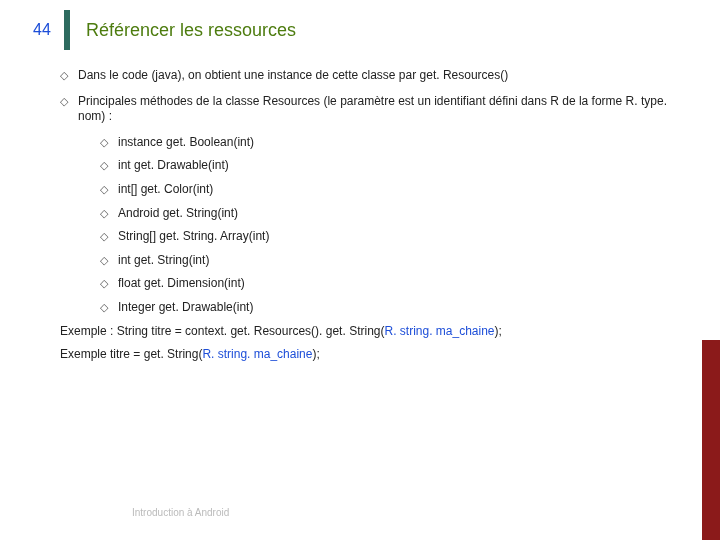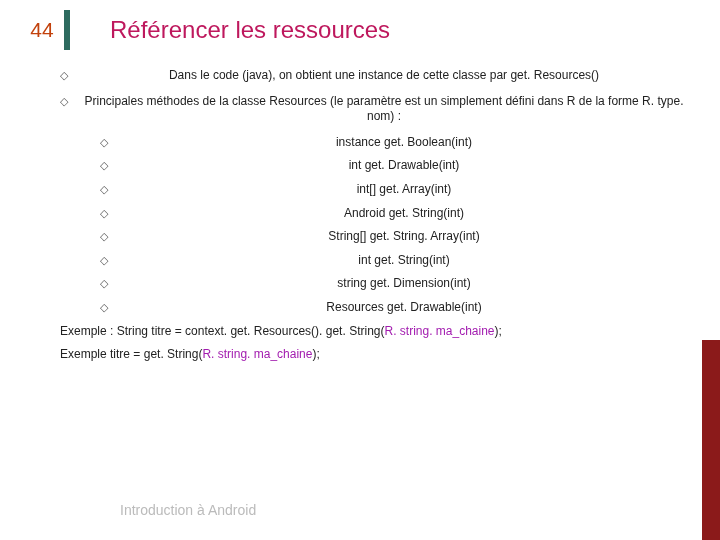--- a/index.html
+++ b/index.html
@@ -13,63 +13,63 @@
   }
   .header {
     display: flex;
     align-items: center;
     height: 60px;
   }
   .page-number {
     width: 50px;
     height: 40px;
     background: #fff;
-    color: #c2410c;
-    font-size: 21px;
+    color: #1d4ed8;
+    font-size: 16px;
     display: flex;
     align-items: center;
     justify-content: center;
     border-right: 6px solid #2d6b5f;
     margin-left: 20px;
   }
   .title {
-    font-size: 24px;
-    color: #be185d;
-    margin-left: 40px;
+    font-size: 18px;
+    color: #4d7c0f;
+    margin-left: 16px;
   }
   .content {
     padding: 8px 30px 0 60px;
     font-size: 12px;
     color: #222;
     line-height: 1.3;
   }
   .bullet-line {
     display: flex;
     margin-bottom: 10px;
   }
   .bullet-line.sub {
     margin-left: 40px;
     margin-bottom: 8px;
   }
   .diamond {
     flex: 0 0 18px;
     color: #555;
     font-size: 11px;
   }
-  .bullet-text { flex: 1; text-align: center; }
+  .bullet-text { flex: 1; }
   .para {
     margin: 4px 0 8px 0;
     font-size: 12px;
   }
-  .green { color: #a21caf; }
+  .green { color: #1d4ed8; }
   .footer {
     position: absolute;
     bottom: 22px;
-    left: 120px;
-    font-size: 14px;
+    left: 132px;
+    font-size: 10px;
     color: #bbb;
   }
   .accent-bar {
     position: absolute;
     right: 0;
     bottom: 0;
     width: 18px;
     height: 200px;
     background: #8b1a1a;
   }
@@ -84,54 +84,54 @@
 
 <div class="content">
 
   <div class="bullet-line">
     <span class="diamond">◇</span>
     <span class="bullet-text">Dans le code (java), on obtient une instance de cette classe par get. Resources()</span>
   </div>
 
   <div class="bullet-line">
     <span class="diamond">◇</span>
-    <span class="bullet-text">Principales méthodes de la classe Resources (le paramètre est un simplement défini dans R de la forme R. type. nom) :</span>
+    <span class="bullet-text">Principales méthodes de la classe Resources (le paramètre est un identifiant défini dans R de la forme R. type. nom) :</span>
   </div>
 
   <div class="bullet-line sub">
     <span class="diamond">◇</span>
     <span class="bullet-text">instance get. Boolean(int)</span>
   </div>
   <div class="bullet-line sub">
     <span class="diamond">◇</span>
     <span class="bullet-text">int get. Drawable(int)</span>
   </div>
   <div class="bullet-line sub">
     <span class="diamond">◇</span>
-    <span class="bullet-text">int[] get. Array(int)</span>
+    <span class="bullet-text">int[] get. Color(int)</span>
   </div>
   <div class="bullet-line sub">
     <span class="diamond">◇</span>
     <span class="bullet-text">Android get. String(int)</span>
   </div>
   <div class="bullet-line sub">
     <span class="diamond">◇</span>
     <span class="bullet-text">String[] get. String. Array(int)</span>
   </div>
   <div class="bullet-line sub">
     <span class="diamond">◇</span>
     <span class="bullet-text">int get. String(int)</span>
   </div>
   <div class="bullet-line sub">
     <span class="diamond">◇</span>
-    <span class="bullet-text">string get. Dimension(int)</span>
+    <span class="bullet-text">float get. Dimension(int)</span>
   </div>
   <div class="bullet-line sub">
     <span class="diamond">◇</span>
-    <span class="bullet-text">Resources get. Drawable(int)</span>
+    <span class="bullet-text">Integer get. Drawable(int)</span>
   </div>
 
   <p class="para">
     <span>Exemple : String titre = context. get. Resources(). get. String(</span><span class="green">R. string. ma_chaine</span><span>);</span>
   </p>
 
 
   <p class="para">
     <span>Exemple titre = get. String(</span><span class="green">R. string. ma_chaine</span><span>);</span>
   </p>

